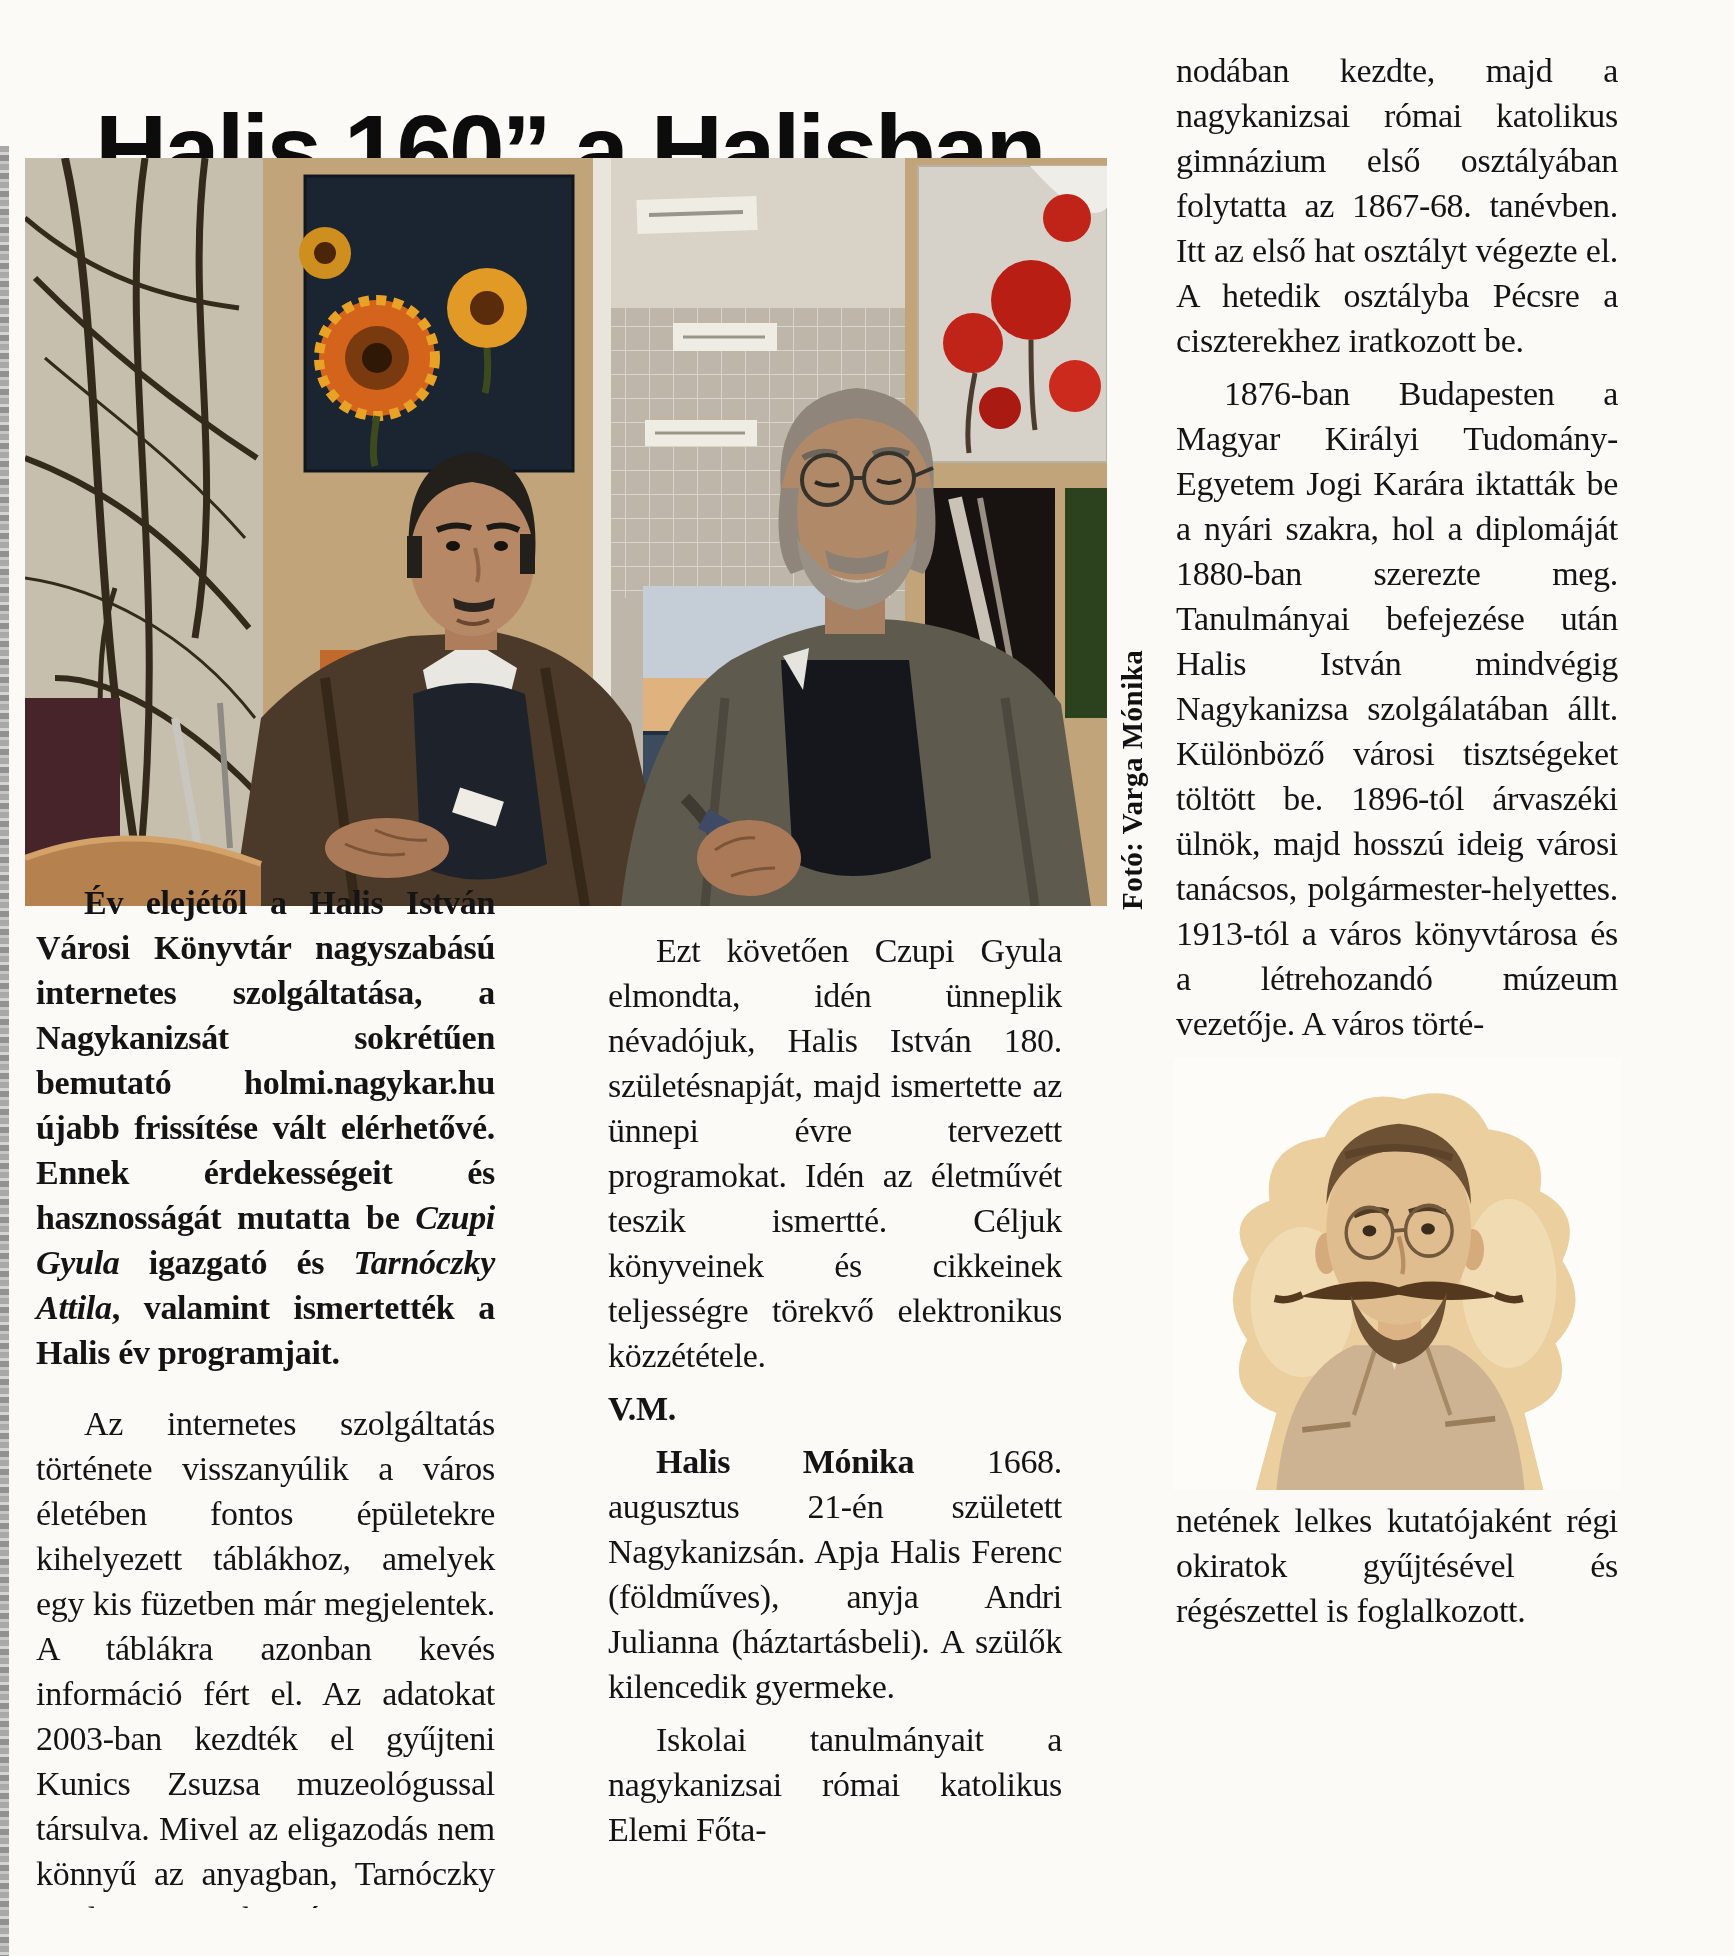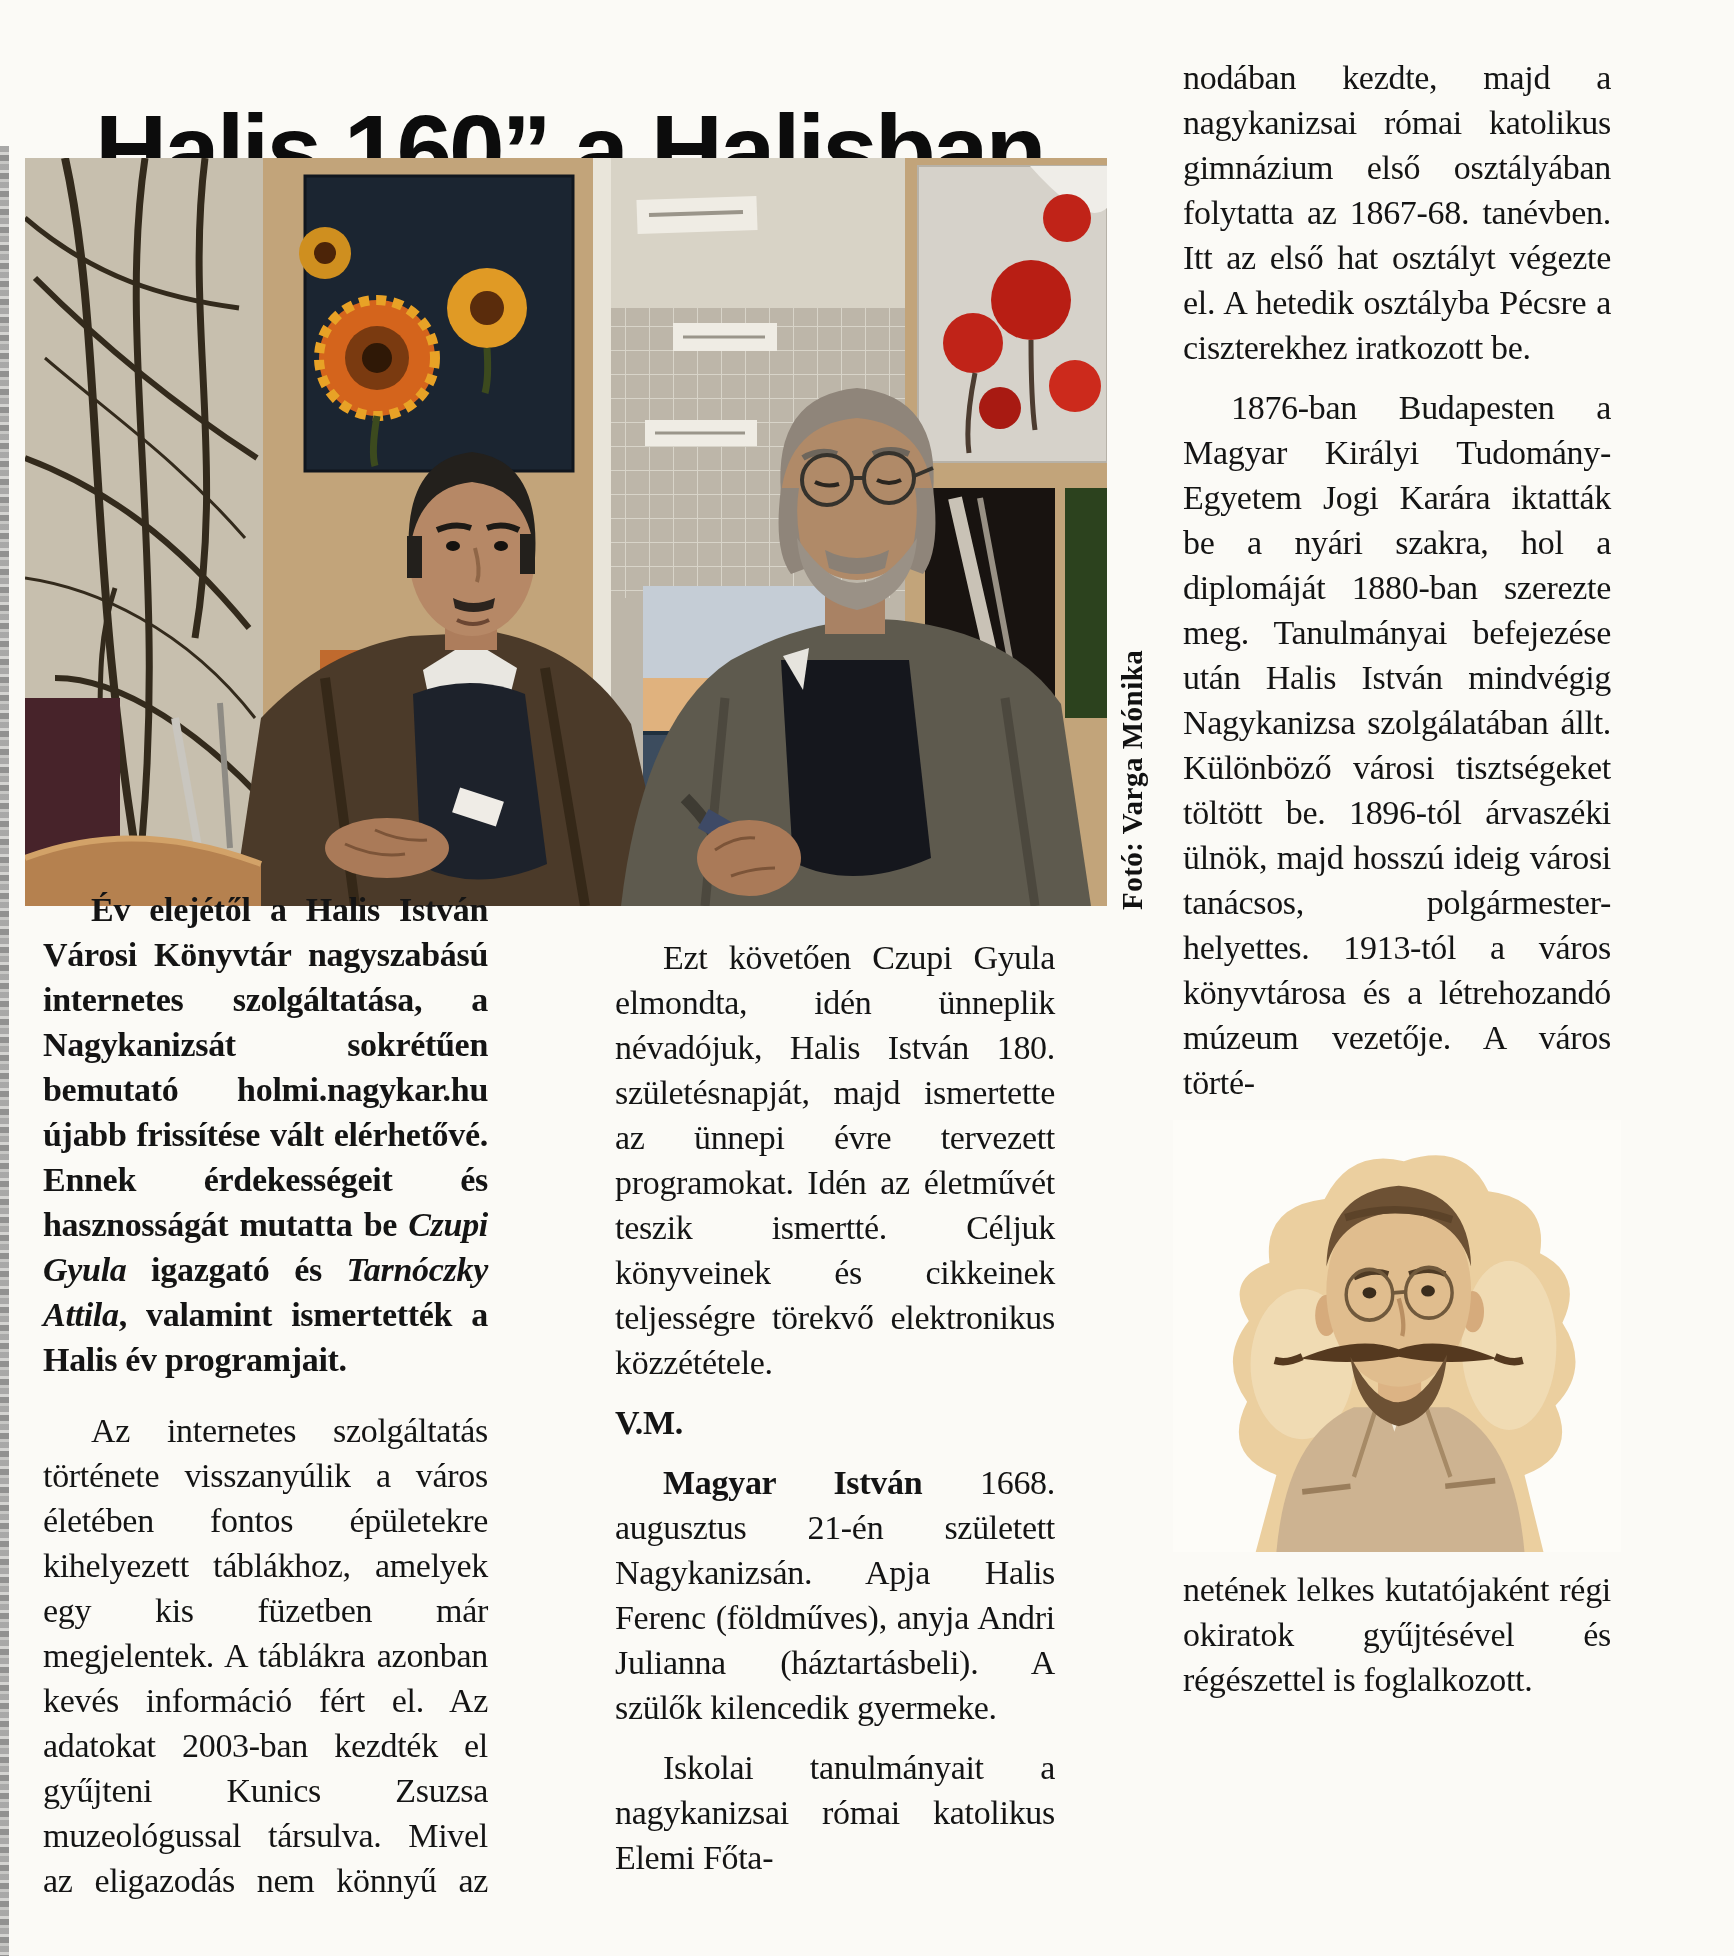--- a/index.html
+++ b/index.html
@@ -29,21 +29,21 @@
     position:absolute;left:1110px;top:542px;width:44px;height:368px;
     writing-mode:vertical-rl;transform:rotate(180deg);
     font-weight:bold;font-size:29px;letter-spacing:.5px;color:#111;
     text-align:left;line-height:44px;
   }
   .col{
     position:absolute;
     font-size:34px;line-height:45px;letter-spacing:-.3px;
     text-align:justify;
   }
-  .col p{margin:15px;}
+  .col p{margin:8px;}
   .col1{left:28px;top:872px;width:475px;height:1036px;overflow:hidden;}
   .col2{left:600px;top:920px;width:470px;height:1036px;overflow:hidden;}
   .col3{left:1168px;top:40px;width:458px;height:1912px;overflow:hidden;}
   .lead{font-weight:bold;}
   .lead .nm{font-style:italic;}
   .indent{text-indent:48px;}
   .gap-top{margin-top:26px !important;}
   .signature{font-weight:bold;text-align:left;padding-right:6px;}
   .bold-run{font-weight:bold;}
   .portrait-wrap{
@@ -199,21 +199,21 @@
 <div class="photo-caption">Fotó: Varga Mónika</div>
 
 <div class="col col1">
   <p class="lead indent"><span>Év elejétől a Halis István Városi Könyvtár nagyszabású internetes szolgáltatása, a Nagykanizsát sokrétűen bemutató holmi.nagykar.hu újabb frissítése vált elérhetővé. Ennek érdekességeit és hasznosságát mutatta be </span><span class="nm">Czupi Gyula</span><span> igazgató és </span><span class="nm">Tarnóczky Attila</span><span>, valamint ismertették a Halis év programjait.</span></p>
   <p class="indent gap-top">Az internetes szolgáltatás története visszanyúlik a város életében fontos épületekre kihelyezett táblákhoz, amelyek egy kis füzetben már megjelentek. A táblákra azonban kevés információ fért el. Az adatokat 2003-ban kezdték el gyűjteni Kunics Zsuzsa muzeológussal társulva. Mivel az eligazodás nem könnyű az anyagban, Tarnóczky Attila tervezett hozzá</p>
 </div>
 
 <div class="col col2">
   <p class="indent">Ezt követően Czupi Gyula elmondta, idén ünneplik névadójuk, Halis István 180. születésnapját, majd ismertette az ünnepi évre tervezett programokat. Idén az életművét teszik ismertté. Céljuk könyveinek és cikkeinek teljességre törekvő elektronikus közzététele.</p>
   <p class="signature">V.M.</p>
-  <p class="indent"><span class="bold-run">Magyar István</span><span> 1668. augusztus 21-én született Nagykanizsán. Apja Halis Ferenc (földműves), anyja Andri Julianna (háztartásbeli). A szülők kilencedik gyermeke.</span></p>
+  <p class="indent"><span class="bold-run">Halis Mónika</span><span> 1668. augusztus 21-én született Nagykanizsán. Apja Halis Ferenc (földműves), anyja Andri Julianna (háztartásbeli). A szülők kilencedik gyermeke.</span></p>
   <p class="indent">Iskolai tanulmányait a nagykanizsai római katolikus Elemi Főta-</p>
 </div>
 
 <div class="col col3">
   <p>nodában kezdte, majd a nagykanizsai római katolikus gimnázium első osztályában folytatta az 1867-68. tanévben. Itt az első hat osztályt végezte el. A hetedik osztályba Pécsre a ciszterekhez iratkozott be.</p>
   <p class="indent">1876-ban Budapesten a Magyar Királyi Tudomány-Egyetem Jogi Karára iktatták be a nyári szakra, hol a diplomáját 1880-ban szerezte meg. Tanulmányai befejezése után Halis István mindvégig Nagykanizsa szolgálatában állt. Különböző városi tisztségeket töltött be. 1896-tól árvaszéki ülnök, majd hosszú ideig városi tanácsos, polgármester-helyettes. 1913-tól a város könyvtárosa és a létrehozandó múzeum vezetője. A város törté-</p>
 
   <div class="portrait-wrap">
     <svg viewBox="0 0 520 460" preserveAspectRatio="none">
       <rect width="520" height="460" fill="#fdfcf8"></rect>

